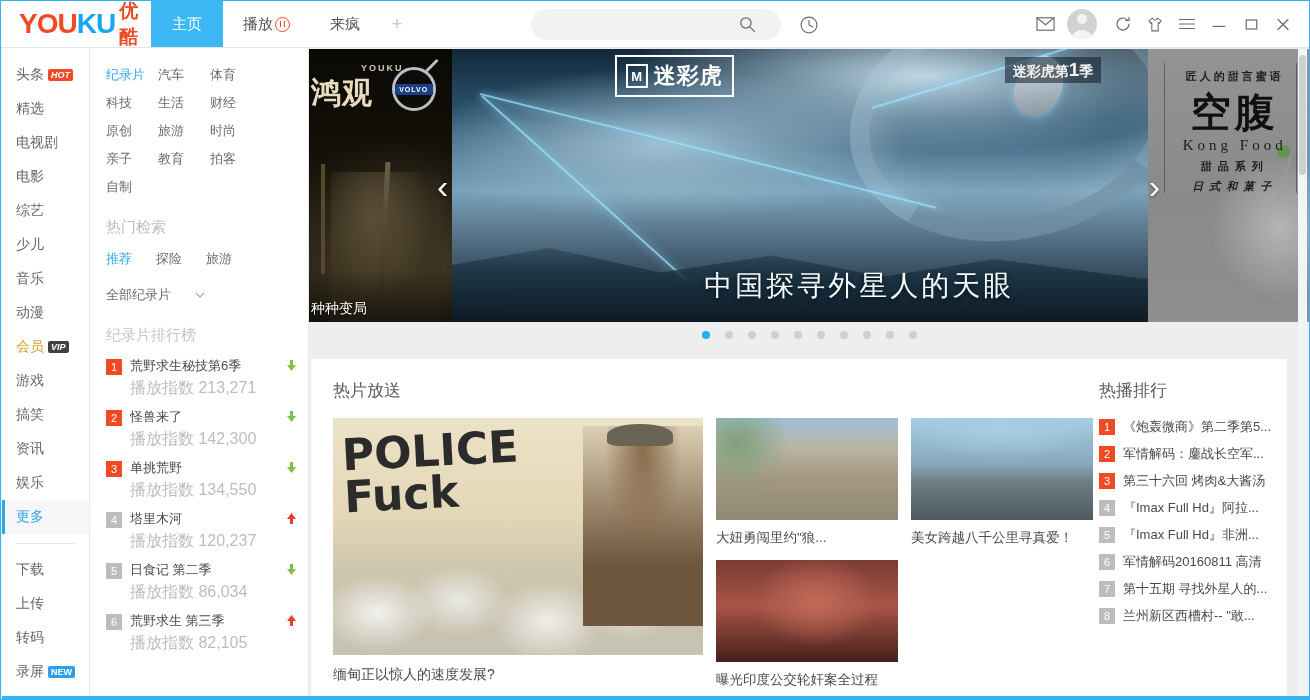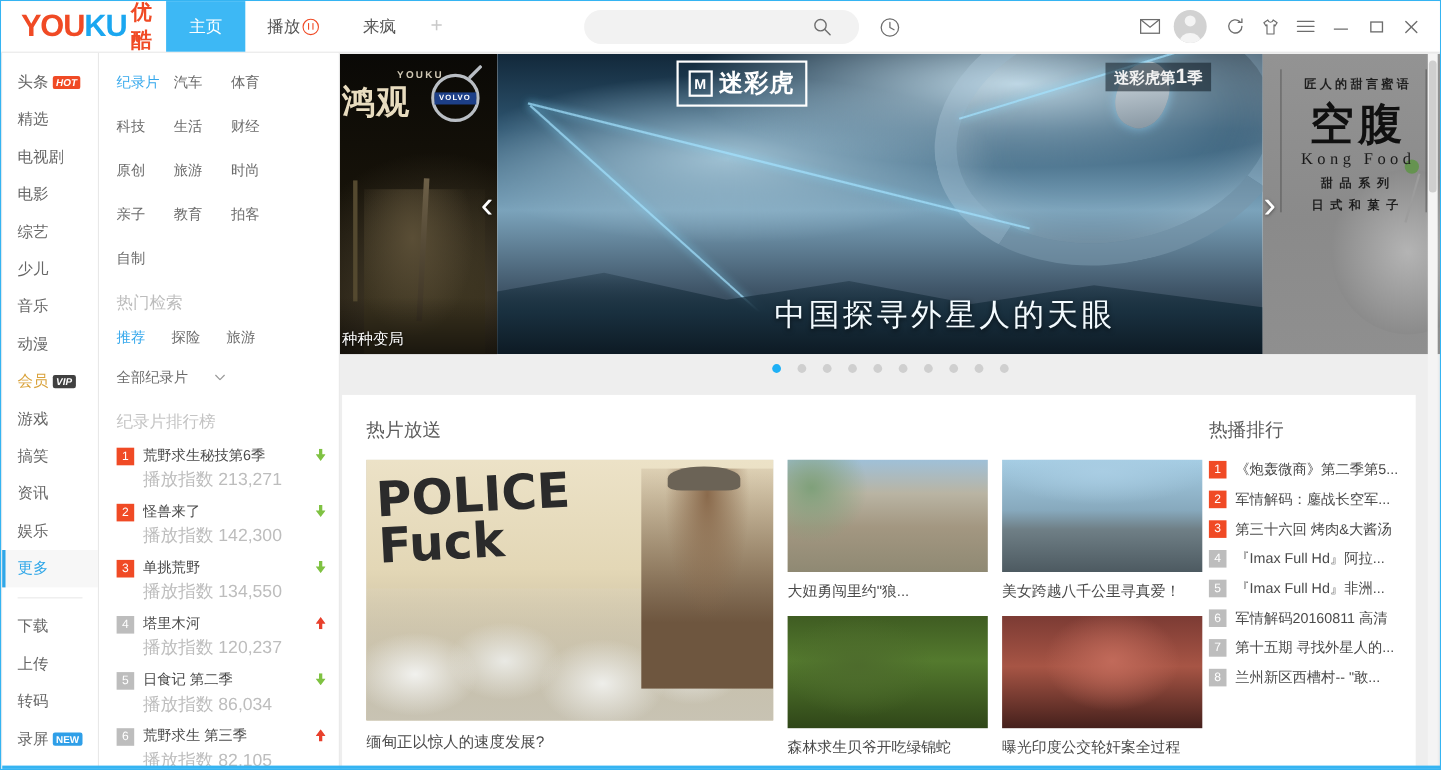--- a/index.html
+++ b/index.html
@@ -141,21 +141,21 @@
     background: #ffffff;
     border-right: 1px solid #e8e8e8;
     padding: 18px 0 0 16px;
     overflow: hidden;
   }
   .panel-title {
     font-size: 15px; color: #bdbdbd; margin-bottom: 13px;
   }
   .chan-grid {
     display: grid; grid-template-columns: 52px 52px 52px;
-    row-gap: 22px; margin-bottom: 22px;
+    row-gap: 10px; margin-bottom: 22px;
   }
   .chan {
     font-size: 13px; color: #6b6b6b; cursor: pointer; white-space: nowrap;
   }
   .chan.active { color: #35a8ec; }
   .hot-row {
     display: flex; gap: 24px; margin-bottom: 18px;
   }
   .hot-row .chan.active { color: #35a8ec; }
   .selectbox {
@@ -339,21 +339,21 @@
     text-align: center; font-size: 40px; color: #101010; font-weight: bold;
     letter-spacing: 4px; font-family: "DejaVu Serif", serif; }
   .sc-en { position: absolute; top: 88px; left: 22px; width: 130px;
     text-align: center; font-size: 15px; color: #1a1a1a; letter-spacing: 4px;
     font-family: Liberation Serif, serif; }
   .sc-l1 { position: absolute; top: 110px; left: 22px; width: 130px;
     text-align: center; font-size: 11px; color: #1e1e1e; letter-spacing: 6px;
     font-family: "DejaVu Serif", serif; font-weight: bold; }
   .sc-l2 { position: absolute; top: 130px; left: 22px; width: 130px;
     text-align: center; font-size: 11px; color: #1e1e1e; letter-spacing: 6px;
-    font-family: "DejaVu Serif", serif; font-weight: bold; }
+    font-family: "DejaVu Serif", serif; font-weight: bold; font-style: italic; }
   .sc-vline { position: absolute; top: 14px; left: 16px; width: 1px; height: 130px;
     background: rgba(0,0,0,.35); }
   .sc-vline2 { position: absolute; top: 14px; left: 148px; width: 1px; height: 130px;
     background: rgba(0,0,0,.35); }
 
   .car-arrow {
     position: absolute; top: 50%; transform: translateY(-50%);
     color: #ffffff; font-size: 34px; font-weight: 300; cursor: pointer;
     line-height: 1; user-select: none;
     text-shadow: 0 1px 3px rgba(0,0,0,.5);
@@ -813,24 +813,20 @@
               <div class="small-thumb th1"></div>
               <div class="small-cap">大妞勇闯里约"狼...</div>
             </div>
             <div class="small-card">
               <div class="small-thumb th2"></div>
               <div class="small-cap">美女跨越八千公里寻真爱！</div>
             </div>
           </div>
           <div class="srow">
             <div class="small-card">
-              <div class="small-thumb th3"></div>
-              <div class="small-cap">森林求生贝爷开吃绿锦蛇</div>
-            </div>
-            <div class="small-card">
               <div class="small-thumb th4"></div>
               <div class="small-cap">曝光印度公交轮奸案全过程</div>
             </div>
           </div>
         </div>
 
       </div>
     </div>
 
     <div class="col-rank">

